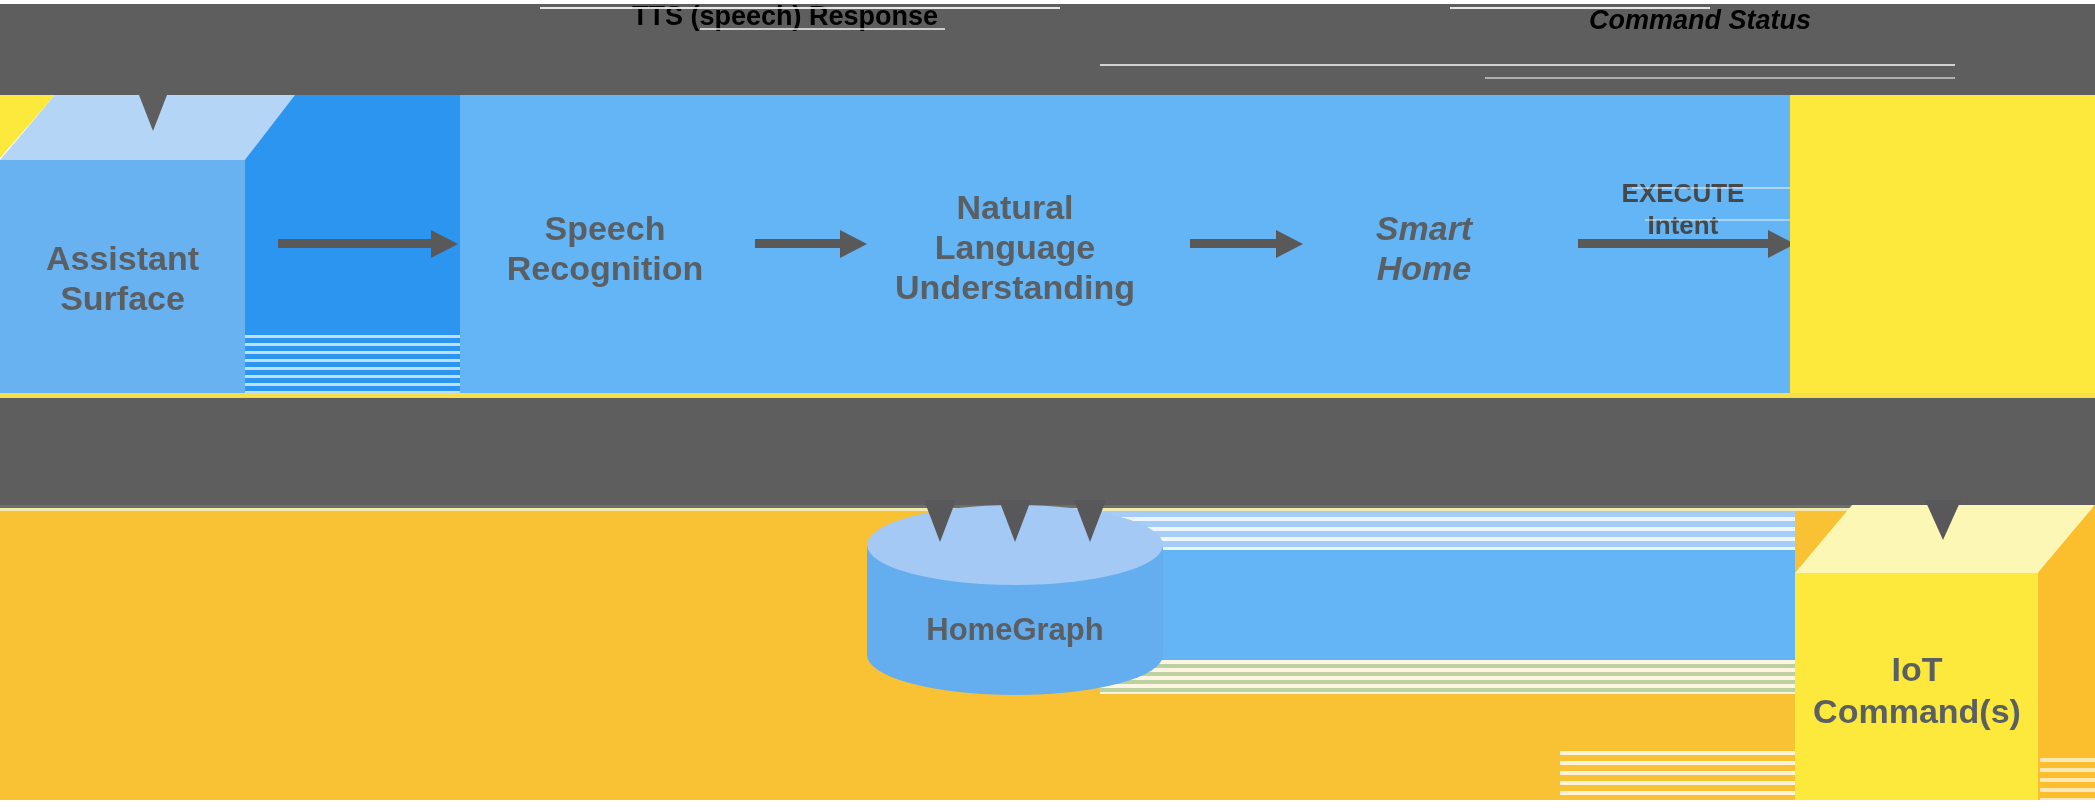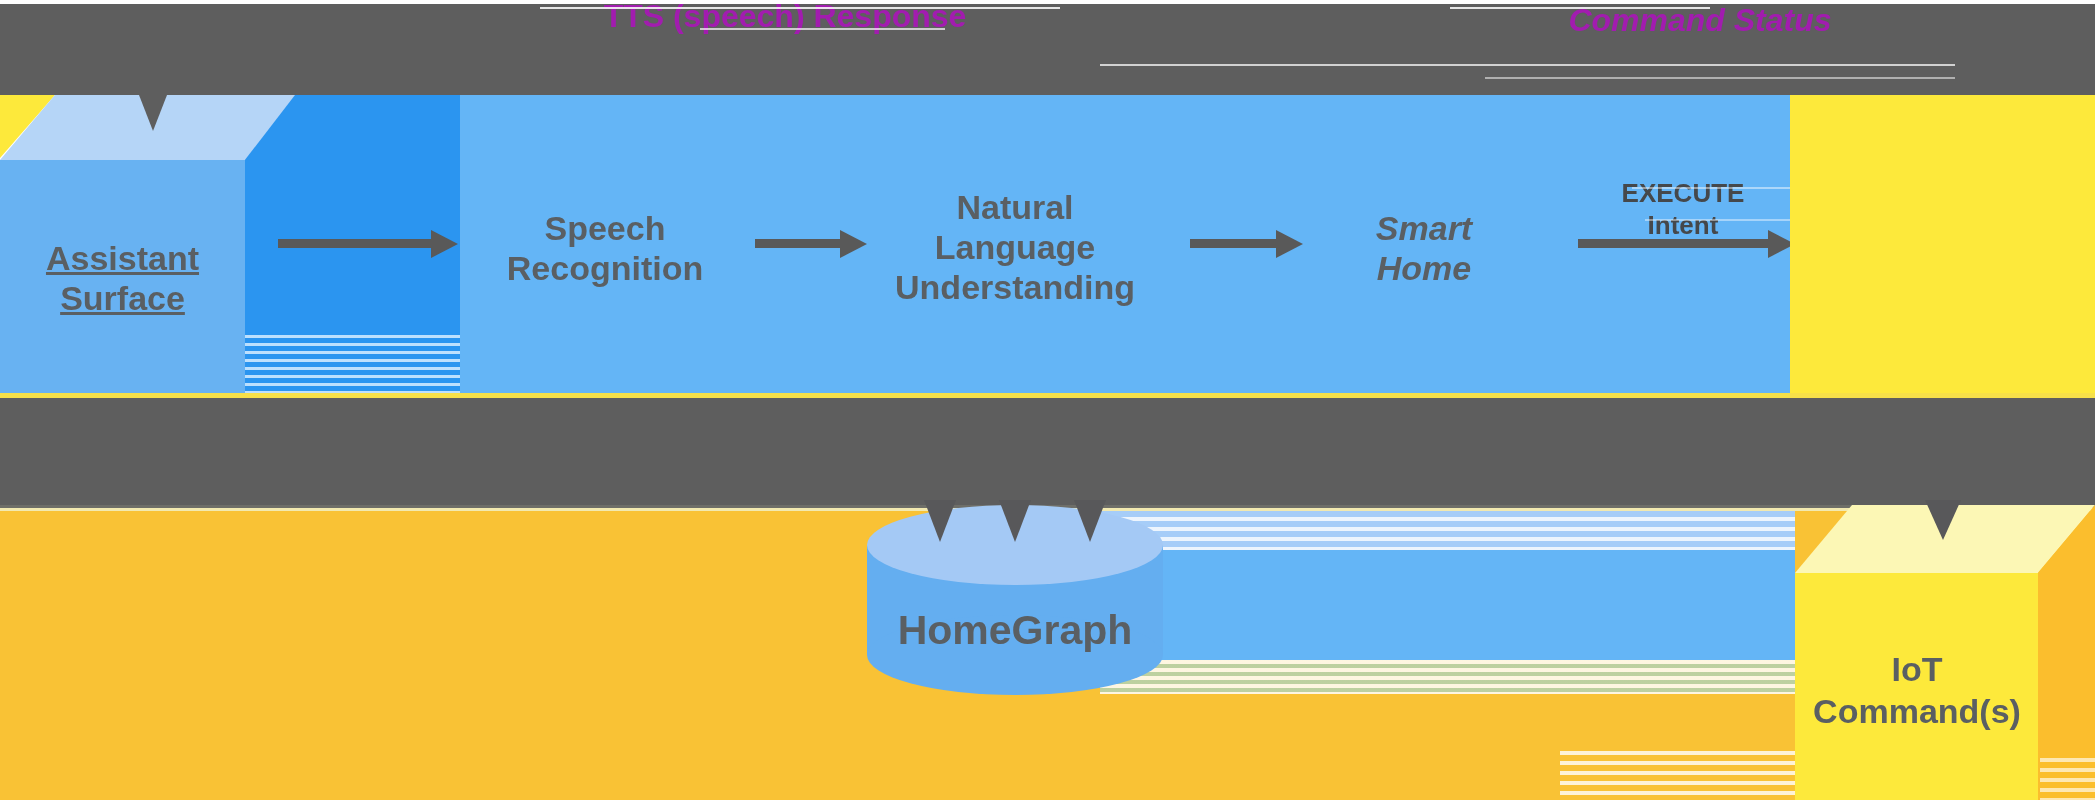--- a/index.html
+++ b/index.html
@@ -5,21 +5,21 @@
   html,body{margin:0;padding:0;background:#ffffff;}
   .stage{
     position:relative;width:2095px;height:809px;overflow:hidden;background:#ffffff;
     font-family:"Liberation Sans",sans-serif;-webkit-font-smoothing:antialiased;
   }
   .abs{position:absolute;}
   
   .lbl{position:absolute;text-align:center;color:#5A5F63;font-weight:700;font-size:34px;line-height:40px;}
   .lbl span{display:block;}
   
-  .bandtxt{position:absolute;text-align:center;color:#a21caf;font-weight:700;font-size:32px;line-height:30px;}
+  .bandtxt{position:absolute;text-align:center;color:#000000;font-weight:700;font-size:27px;line-height:30px;}
   .edgetxt{position:absolute;text-align:center;color:#45484B;font-weight:700;font-size:26px;line-height:32px;}
   .edgetxt span{display:block;}
   
   .shaft{position:absolute;height:9px;background:#595959;}
   .head-right{position:absolute;width:0;height:0;border-top:14px solid transparent;border-bottom:14px solid transparent;border-left:27px solid #595959;}
   .tri-down{position:absolute;width:0;height:0;border-left:16px solid transparent;border-right:16px solid transparent;border-top:42px solid #58585A;}
   .scan{position:absolute;height:2px;background:rgba(255,255,255,0.85);}
   
   .stripes-blue{position:absolute;background:repeating-linear-gradient(180deg,rgba(222,240,255,0) 0 5px,rgba(205,232,255,0.9) 5px 8px);}
   .stripes-white{position:absolute;background:repeating-linear-gradient(180deg,rgba(255,255,255,0) 0 6px,rgba(255,255,255,0.8) 6px 10px);}
@@ -48,21 +48,21 @@
   <div class="abs" style="left:460px;top:95px;width:1330px;height:298px;background:#64B5F6;"></div>
 
   <div class="abs" style="left:245px;top:95px;width:215px;height:298px;background:#2B95F0;"></div>
   <div class="stripes-blue" style="left:245px;top:330px;width:215px;height:63px;"></div>
 
   <div class="abs" style="left:0;top:95px;width:55px;height:63px;background:#FDE93B;clip-path:polygon(0 0,100% 0,0 100%);"></div>
 
   <div class="abs" style="left:0;top:95px;width:295px;height:65px;background:#B5D5F7;clip-path:polygon(18.6% 0,100% 0,83% 100%,0 100%);"></div>
   <div class="abs" style="left:0;top:160px;width:245px;height:233px;background:#68B2F2;"></div>
   <div class="abs" style="left:139px;top:95px;width:0;height:0;border-left:14px solid transparent;border-right:14px solid transparent;border-top:36px solid #5E5E5E;"></div>
-  <div class="lbl" style="left:0;top:238px;width:245px;text-decoration:underline;">
+  <div class="lbl" style="left:0;top:238px;width:245px;">
     <span>Assistant</span>
     <span>Surface</span>
   </div>
 
   <div class="lbl" style="left:455px;top:208px;width:300px;">
     <span>Speech</span>
     <span>Recognition</span>
   </div>
   <div class="lbl" style="left:865px;top:187px;width:300px;">
     <span>Natural</span>
@@ -105,21 +105,21 @@
 
   <div class="abs" style="left:1100px;top:550px;width:695px;height:110px;background:#64B5F6;"></div>
   <div class="abs" style="left:1100px;top:511px;width:695px;height:39px;background:#A6CDF8;"></div>
   <div class="stripes-white" style="left:1100px;top:511px;width:695px;height:39px;"></div>
   <div class="stripes-cyan" style="left:1100px;top:660px;width:695px;height:34px;"></div>
   <div class="stripes-white" style="left:1560px;top:745px;width:235px;height:55px;"></div>
 
   <div class="abs" style="left:867px;top:545px;width:296px;height:110px;background:#64AEF0;"></div>
   <div class="abs" style="left:867px;top:615px;width:296px;height:80px;background:#64AEF0;border-radius:50%;"></div>
   <div class="abs" style="left:867px;top:505px;width:296px;height:80px;background:#A4C9F5;border-radius:50%;"></div>
-  <div class="lbl" style="left:867px;top:610px;width:296px;font-size:41px;">
+  <div class="lbl" style="left:867px;top:610px;width:296px;font-size:31px;">
     <span>HomeGraph</span>
   </div>
 
   <div class="tri-down" style="left:924px;top:500px;"></div>
   <div class="tri-down" style="left:999px;top:500px;"></div>
   <div class="tri-down" style="left:1074px;top:500px;"></div>
 
   <div class="abs" style="left:1795px;top:505px;width:300px;height:68px;background:#FCF7B5;clip-path:polygon(19% 0,100% 0,81% 100%,0 100%);"></div>
   <div class="abs" style="left:2038px;top:505px;width:57px;height:295px;background:#FBBE2D;clip-path:polygon(100% 0,100% 100%,0 100%,0 23%);"></div>
   <div class="abs" style="left:1795px;top:573px;width:243px;height:227px;background:#FDE93B;"></div>

